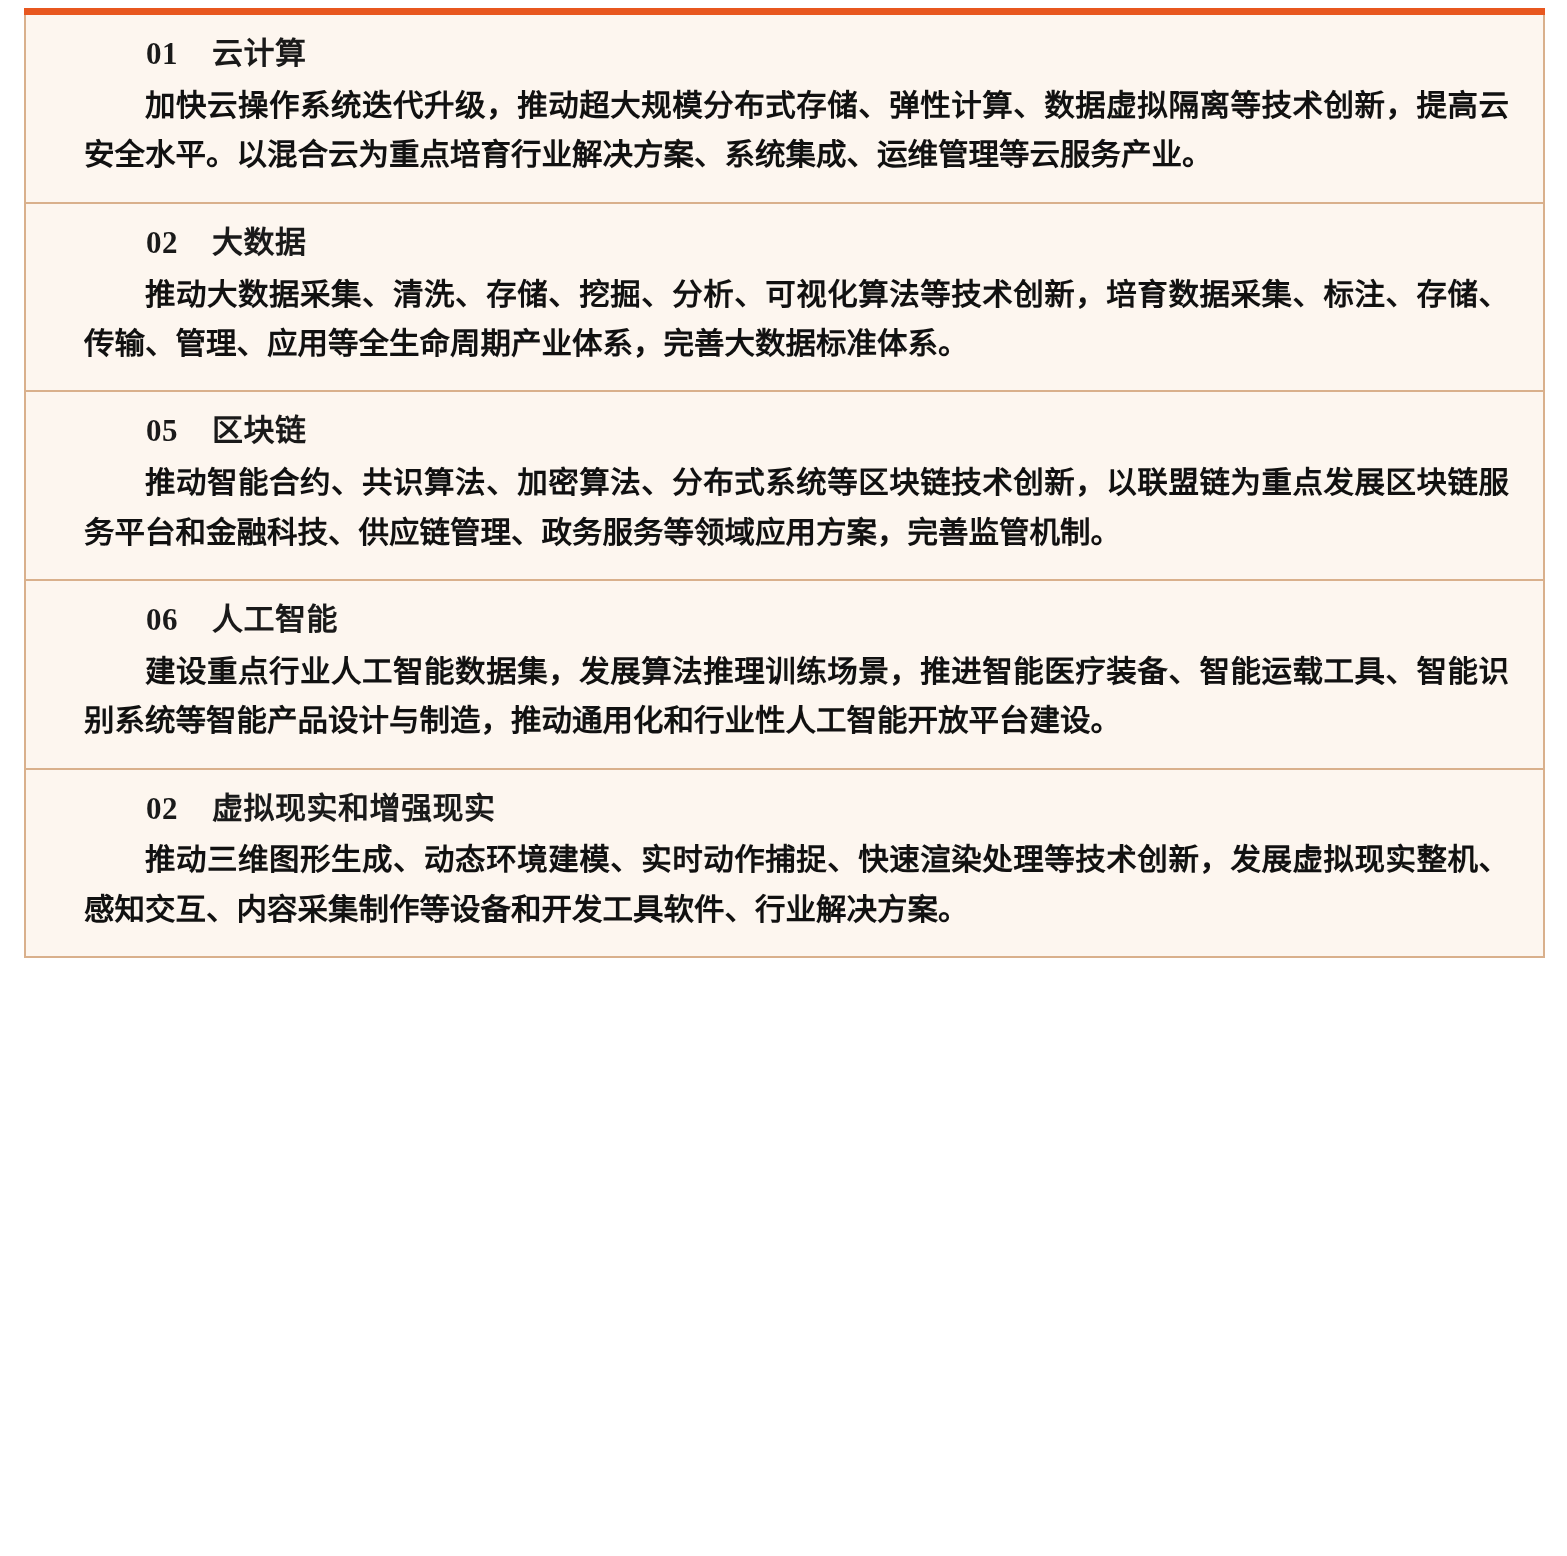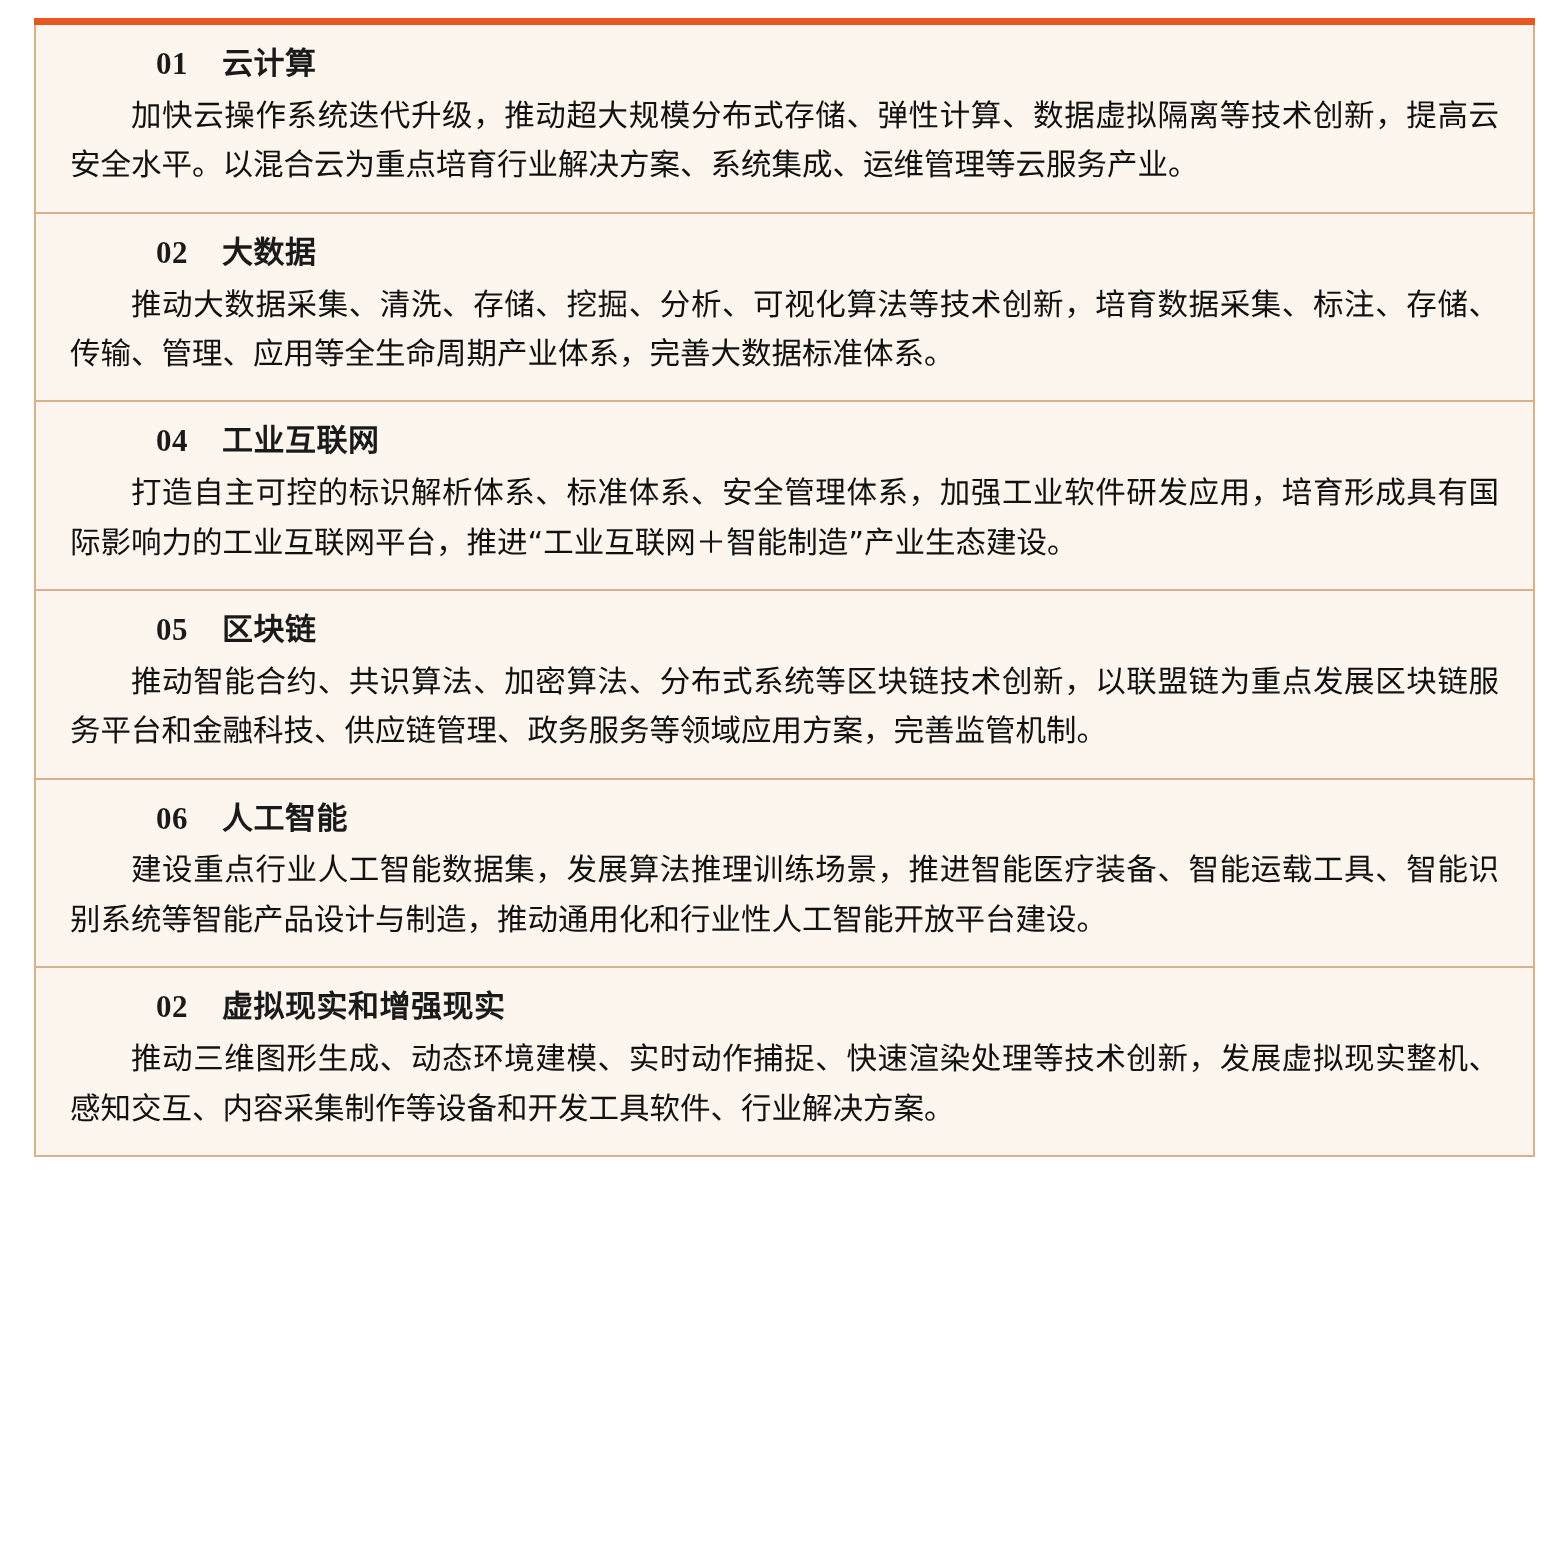--- a/index.html
+++ b/index.html
@@ -8,21 +8,21 @@
     background: #ffffff;
   }
   body {
     width: 1567px;
     font-family: "Liberation Serif", "DejaVu Serif", serif;
     color: #1a1a1a;
   }
   .doc {
     width: 1567px;
     box-sizing: border-box;
-    padding: 18px;
+    padding: 8px;
   }
   .top-rule {
     height: 7px;
     background: #e8571f;
     margin: 0 14px 0 16px;
   }
   .section {
     box-sizing: border-box;
     border-left: 2px solid #d9b08c;
     border-right: 2px solid #d9b08c;
@@ -49,22 +49,23 @@
   .sec-title {
     display: inline-block;
   }
   .sec-body {
     font-size: 30.5px;
     line-height: 1.62;
     text-align: justify;
     text-justify: inter-ideograph;
     text-indent: 2em;
     font-family: "DejaVu Sans", "Liberation Sans", sans-serif;
-    font-weight: normal;
+    font-weight: bold;
     color: #111111;
+    margin-left: 24px;
   }
 </style>
 </head>
 <body>
 
 <div class="doc">
 
   <div class="top-rule"></div>
 
   <div class="section">
@@ -75,26 +76,20 @@
   </div>
 
   <div class="section">
     <div class="sec-head">
       <span class="sec-num">02</span><span class="sec-title">大数据</span>
     </div>
     <div class="sec-body">推动大数据采集、清洗、存储、挖掘、分析、可视化算法等技术创新，培育数据采集、标注、存储、传输、管理、应用等全生命周期产业体系，完善大数据标准体系。</div>
   </div>
 
 
-  <div class="section">
-    <div class="sec-head">
-      <span class="sec-num">04</span><span class="sec-title">工业互联网</span>
-    </div>
-    <div class="sec-body">打造自主可控的标识解析体系、标准体系、安全管理体系，加强工业软件研发应用，培育形成具有国际影响力的工业互联网平台，推进“工业互联网＋智能制造”产业生态建设。</div>
-  </div>
 
   <div class="section">
     <div class="sec-head">
       <span class="sec-num">05</span><span class="sec-title">区块链</span>
     </div>
     <div class="sec-body">推动智能合约、共识算法、加密算法、分布式系统等区块链技术创新，以联盟链为重点发展区块链服务平台和金融科技、供应链管理、政务服务等领域应用方案，完善监管机制。</div>
   </div>
 
   <div class="section">
     <div class="sec-head">

